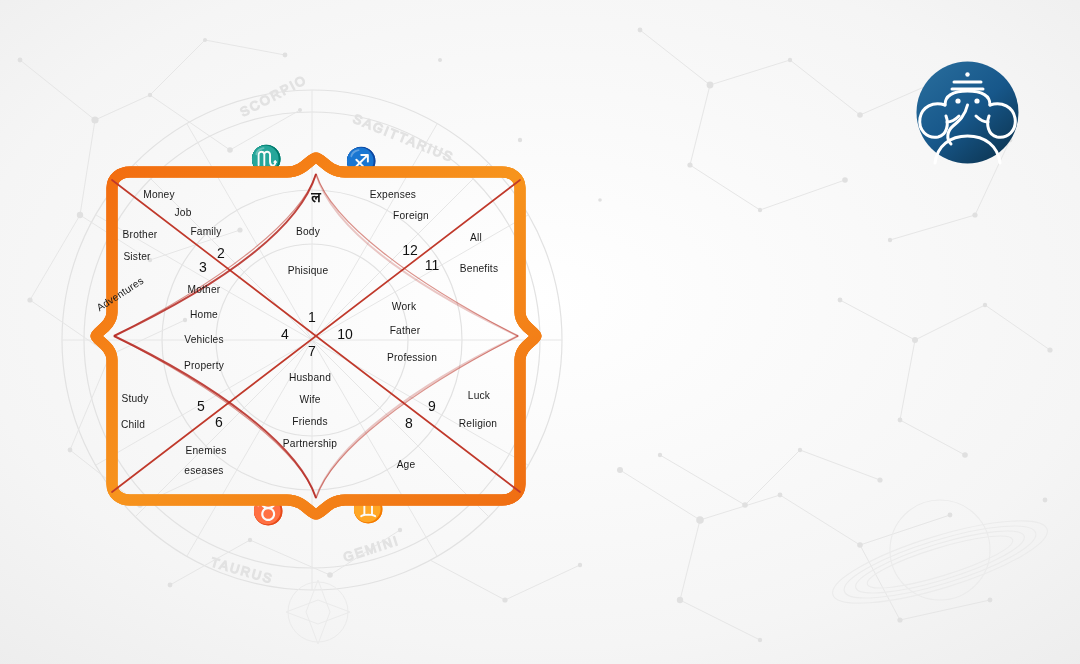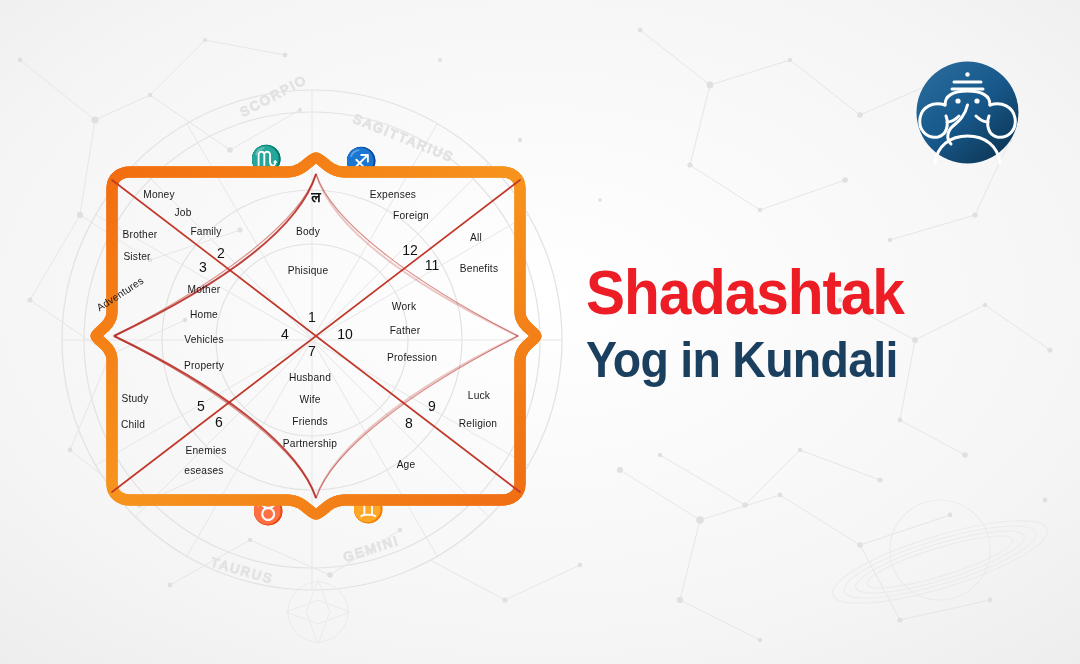--- a/index.html
+++ b/index.html
@@ -390,18 +390,14 @@
       </g>
 
       <g text-anchor="middle">
         <text class="k-label" x="397" y="237">Luck</text>
         <text class="k-label" x="396" y="265">Religion</text>
       </g>
       <text class="k-label" x="324" y="306" text-anchor="middle">Age</text>
     </svg>
   </div>
 
-  <div id="title-block">
-    <div id="title-main">Shadashtak</div>
-    <div id="title-sub">Yog in Kundali</div>
-  </div>
 
 </div>
 
 </body></html>

